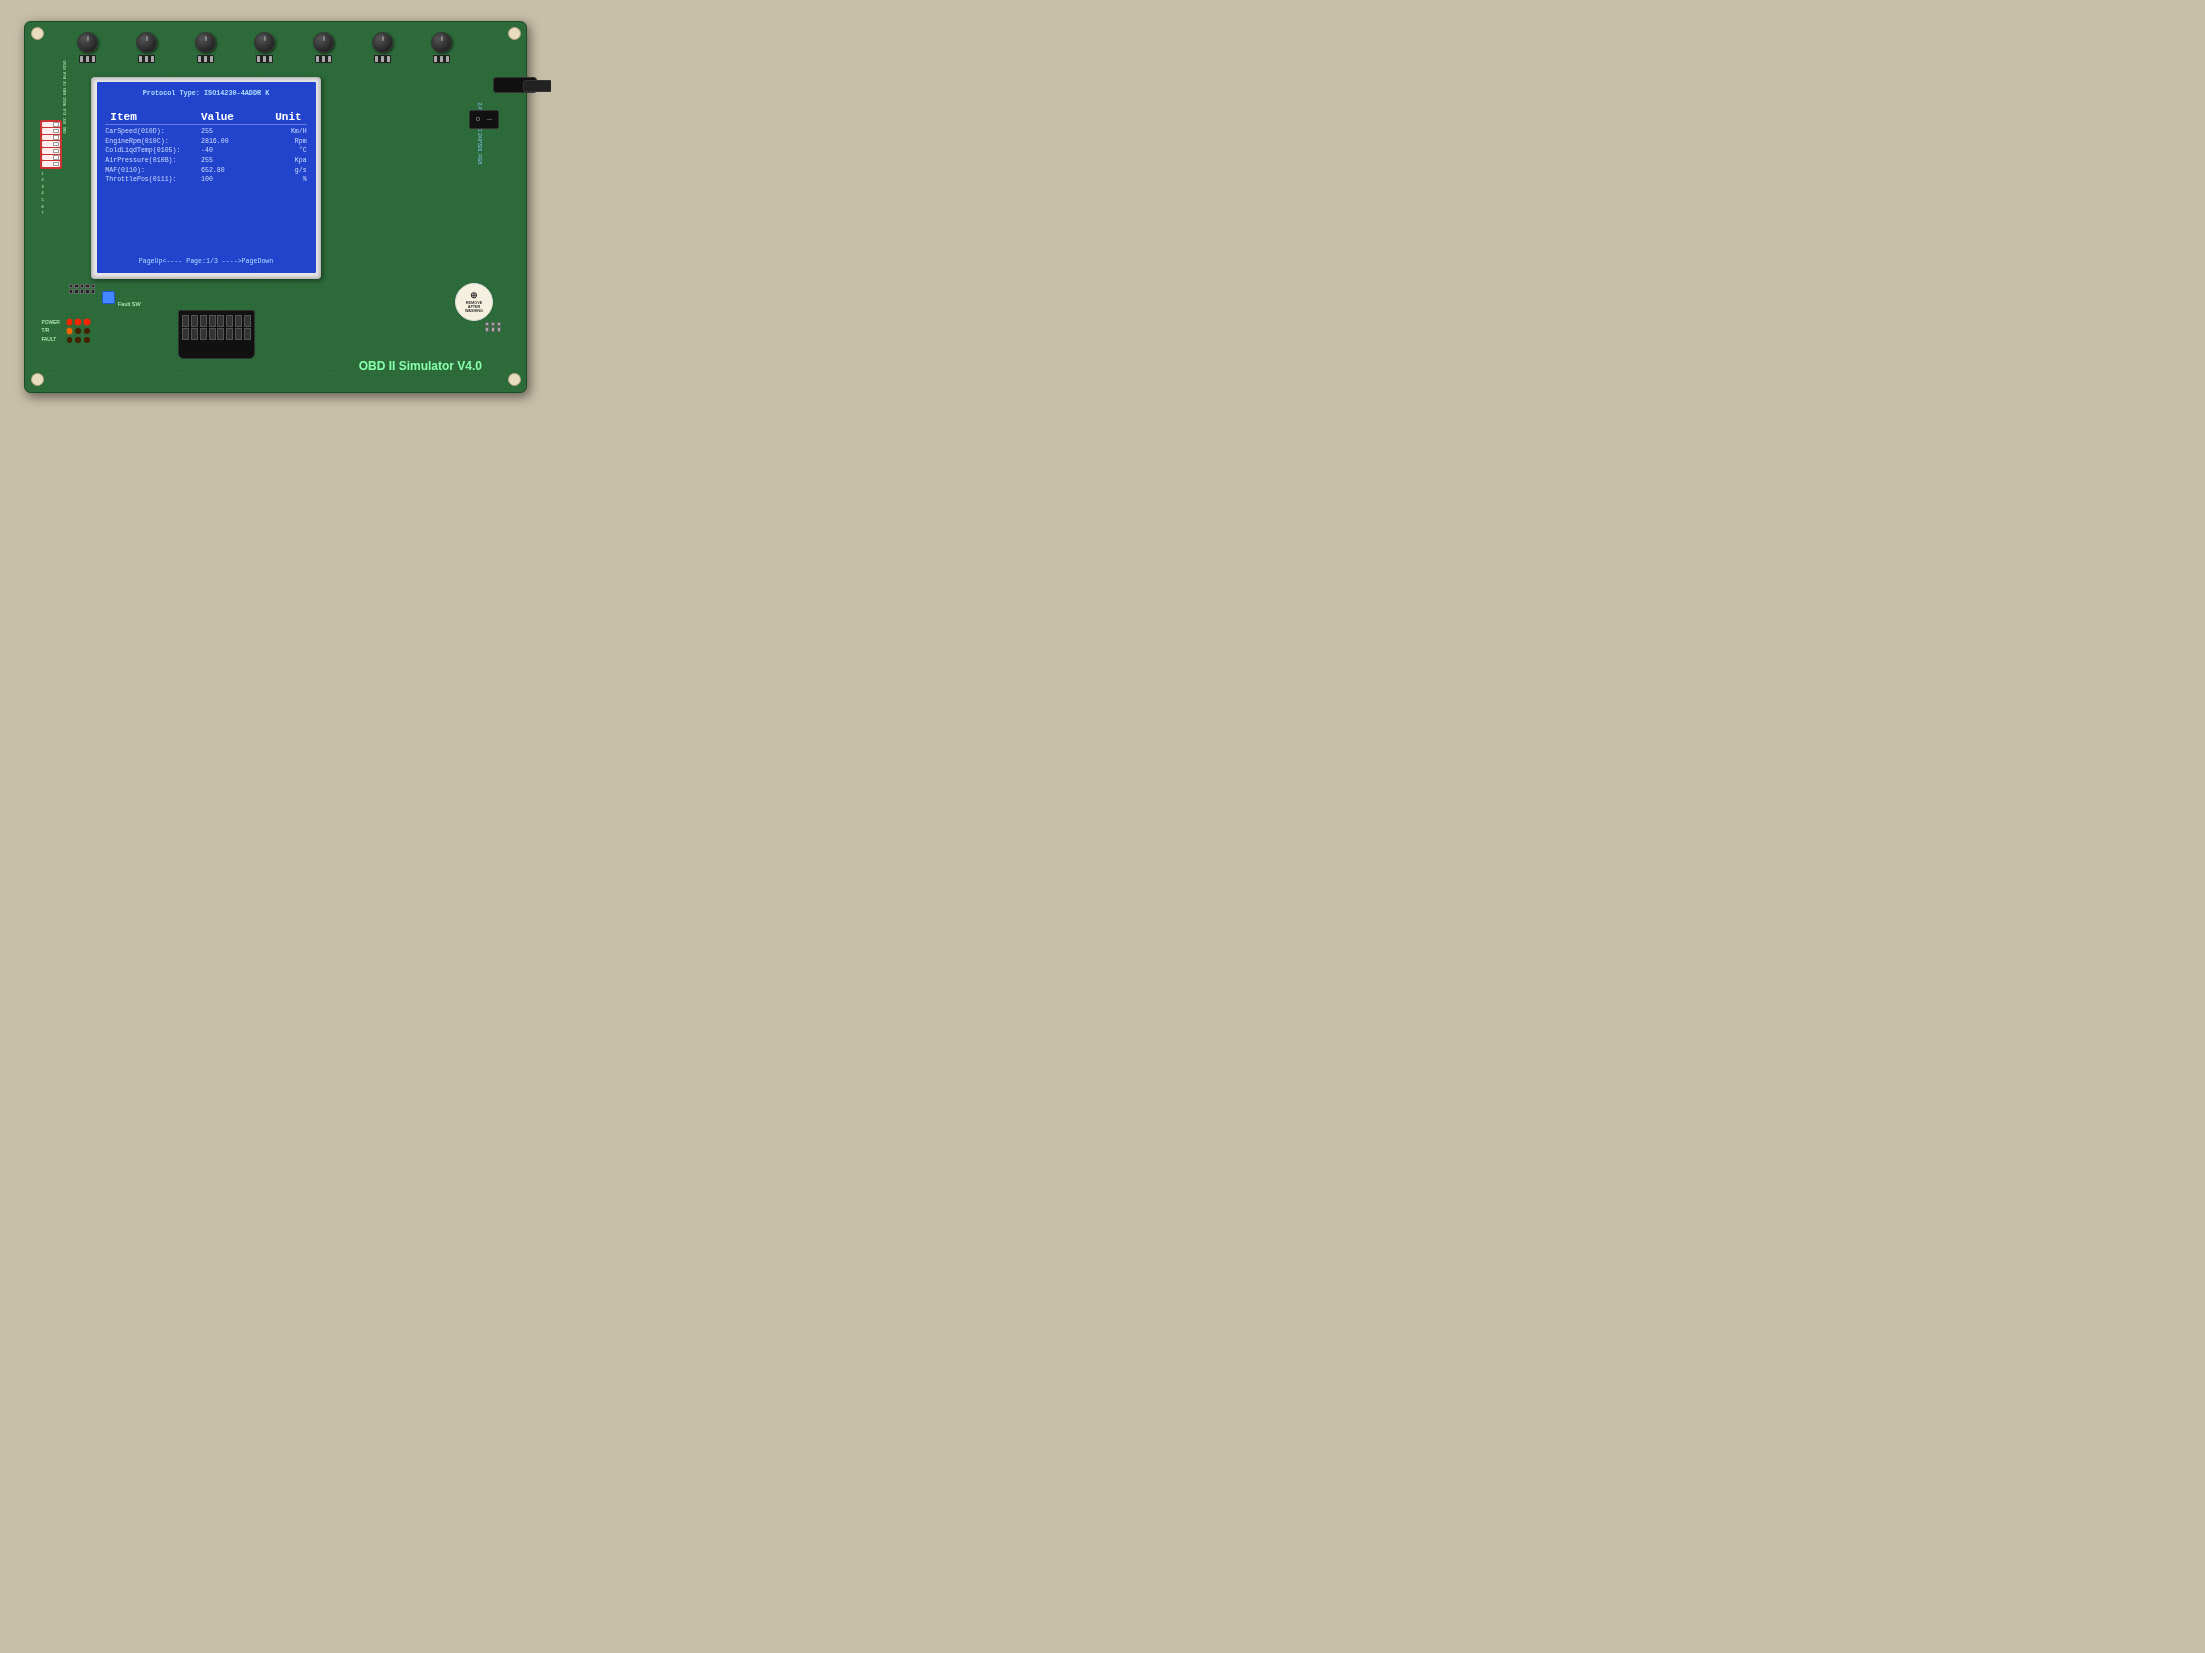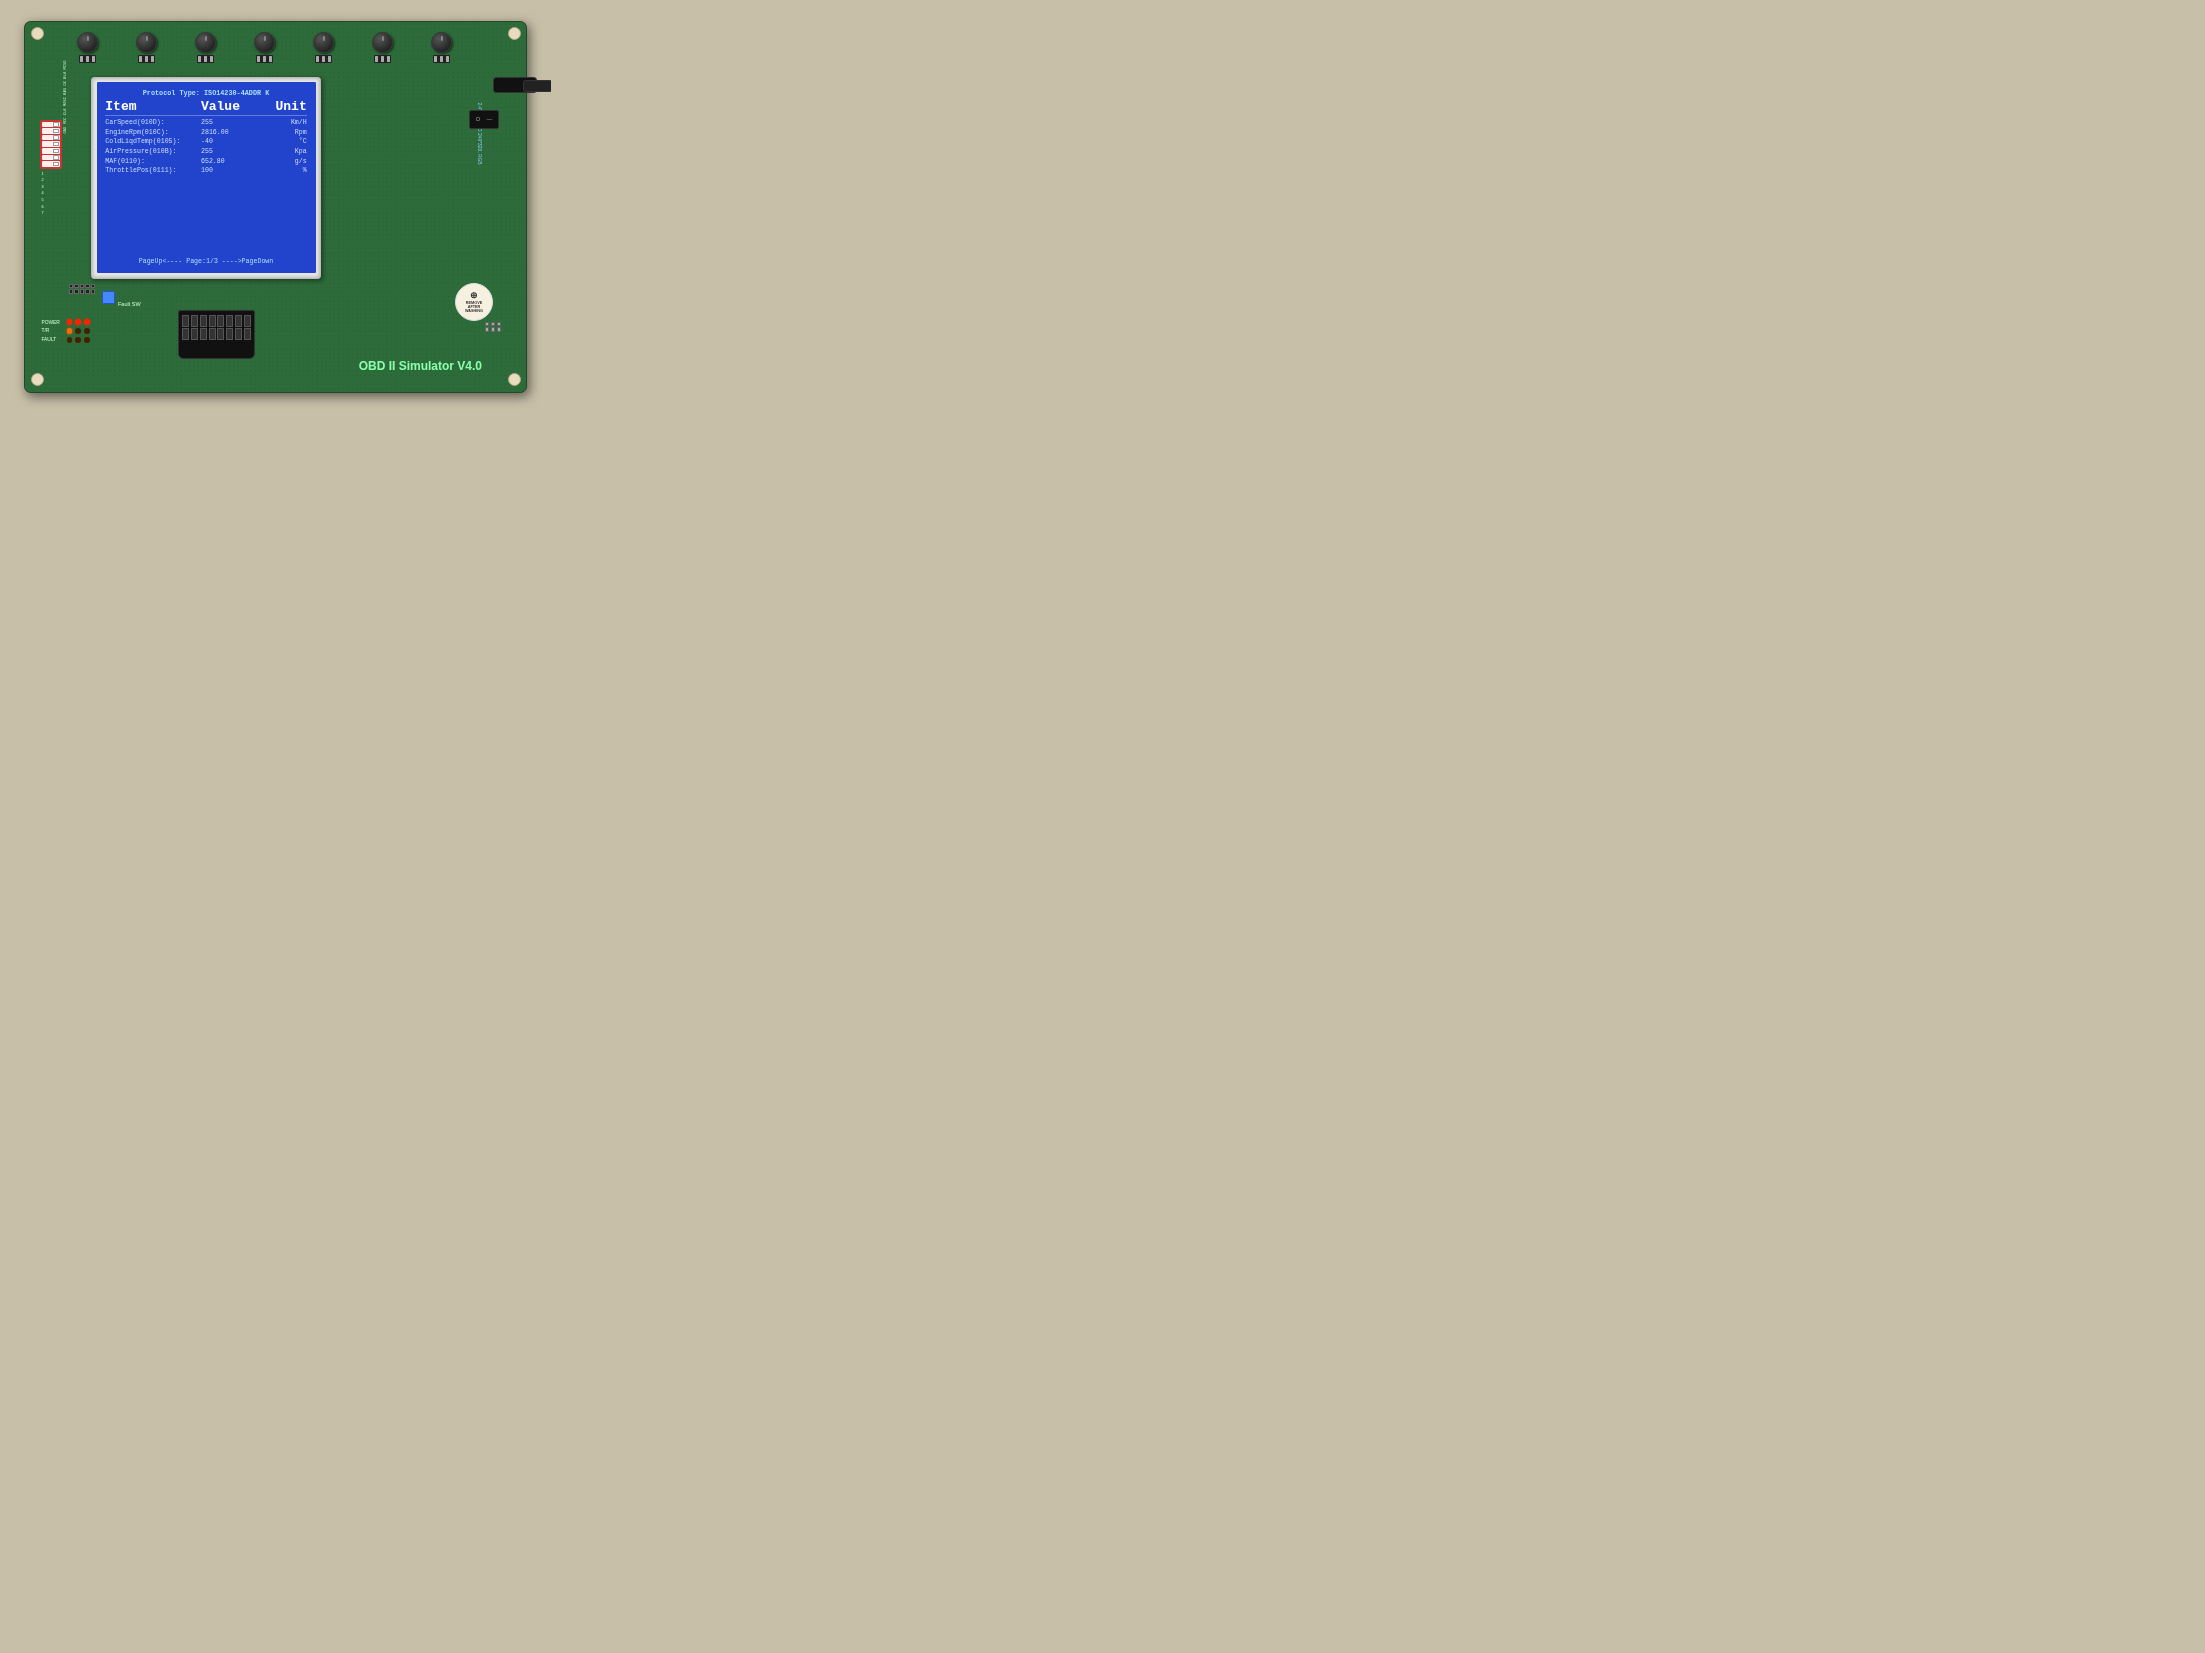--- a/index.html
+++ b/index.html
@@ -133,29 +133,29 @@
       color: #ffffff;
       font-family: 'Courier New', monospace;
       font-size: 7.1px;
       overflow: hidden;
     }
 
     .lcd-title {
       text-align: center;
       color: #aaddff;
       font-size: 6.8px;
-      margin-bottom: 2px;
+      margin-bottom: 14px;
       font-weight: bold;
     }
 
     .lcd-header-row {
       display: flex;
-      justify-content: space-between;
+      justify-content: center;
       color: #ffffff;
-      font-size: 13px;
+      font-size: 11px;
       font-weight: bold;
       margin-bottom: 2.2px;
       border-bottom: 0.5px solid rgba(255,255,255,0.3);
       padding-bottom: 1.6px;
     }
 
     .lcd-data-row {
       display: flex;
       justify-content: space-between;
       font-size: 6.6px;

